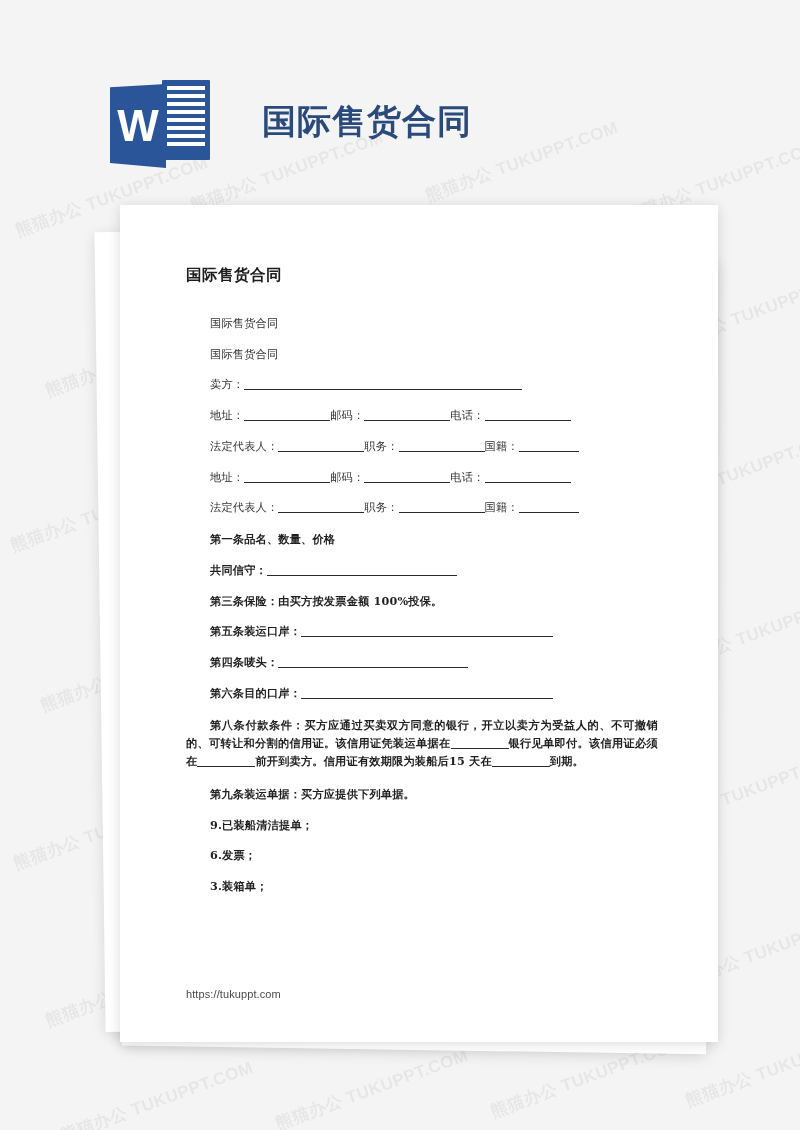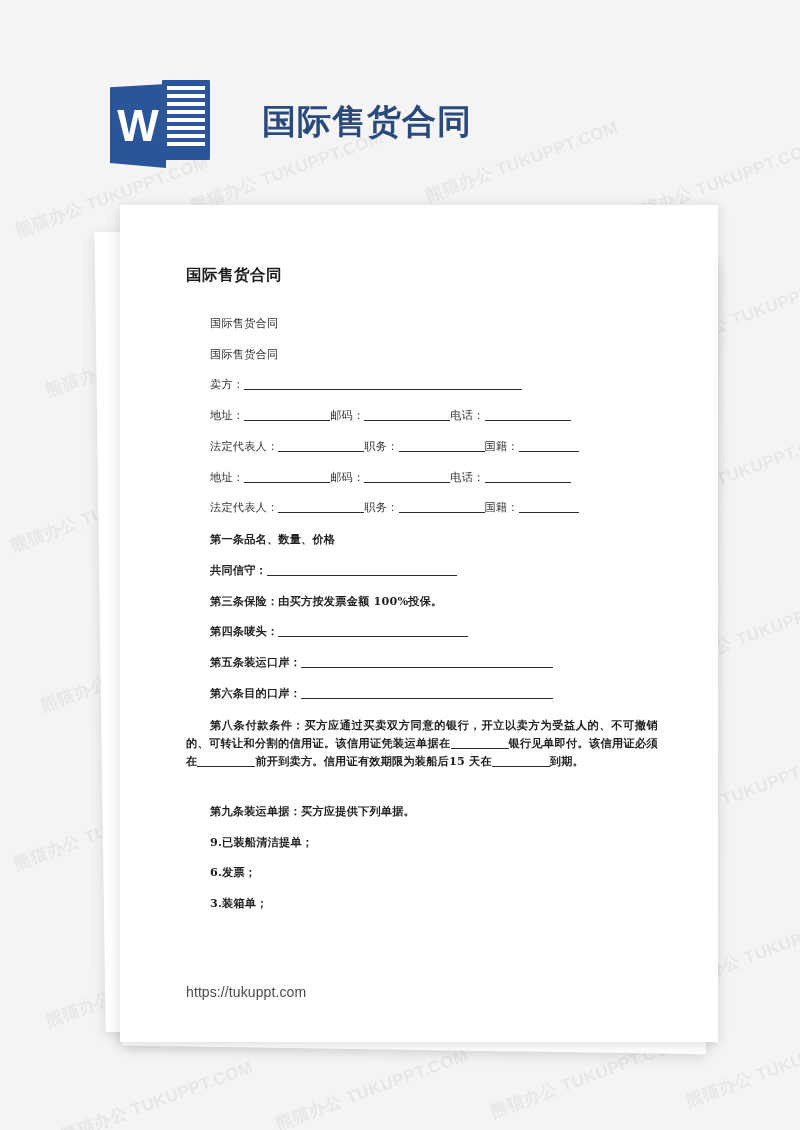--- a/index.html
+++ b/index.html
@@ -166,39 +166,39 @@
   .para.indent {
     text-indent: 24px;
   }
   .para.bold {
     font-weight: bold;
     color: #1f1f1f;
   }
   .para.block {
     text-align: justify;
     line-height: 1.62;
-    margin-bottom: 33px;
+    margin-bottom: 16px;
   }
   .blank {
     display: inline-block;
     border-bottom: 1.4px solid #2b2b2b;
     vertical-align: -2px;
   }
   .b-xl { width: 278px; }
   .b-lg { width: 252px; }
   .b-md { width: 190px; }
   .b-sm { width: 86px; }
   .b-xs { width: 60px; }
   .b-in { width: 58px; }
 
   #doc-footer-url {
     position: absolute;
     left: 66px;
     bottom: 42px;
-    font-size: 14px;
+    font-size: 11px;
     color: #4a4a4a;
     font-family: "Liberation Sans", "DejaVu Sans", sans-serif;
     letter-spacing: 0.1px;
   }
 </style>
 </head>
 <body>
 
 <div id="watermark-layer">
   <div class="wm" style="left:10px;  top:185px;">熊猫办公 TUKUPPT.COM</div>
@@ -286,25 +286,25 @@
 
   <p class="para indent bold">第一条品名、数量、价格</p>
 
   <p class="para indent bold">
     <span>共同信守：</span><span class="blank b-md"></span>
   </p>
 
   <p class="para indent bold">第三条保险：由买方按发票金额 100%投保。</p>
 
   <p class="para indent bold">
+    <span>第五条装运口岸：</span><span class="blank b-lg"></span>
+  </p>
+
+  <p class="para indent bold">
     <span>第四条唛头：</span><span class="blank b-md"></span>
-  </p>
-
-  <p class="para indent bold">
-    <span>第五条装运口岸：</span><span class="blank b-lg"></span>
   </p>
 
   <p class="para indent bold">
     <span>第六条目的口岸：</span><span class="blank b-lg"></span>
   </p>
 
 
   <p class="para indent bold block"><span>第八条付款条件：买方应通过买卖双方同意的银行，开立以卖方为受益人的、不可撤销的、可转让和分割的信用证。该信用证凭装运单据在</span><span class="blank b-in"></span><span>银行见单即付。该信用证必须在</span><span class="blank b-in"></span><span>前开到卖方。信用证有效期限为装船后</span><span>15 天在</span><span class="blank b-in"></span><span>到期。</span></p>
 
   <p class="para indent bold">第九条装运单据：买方应提供下列单据。</p>

